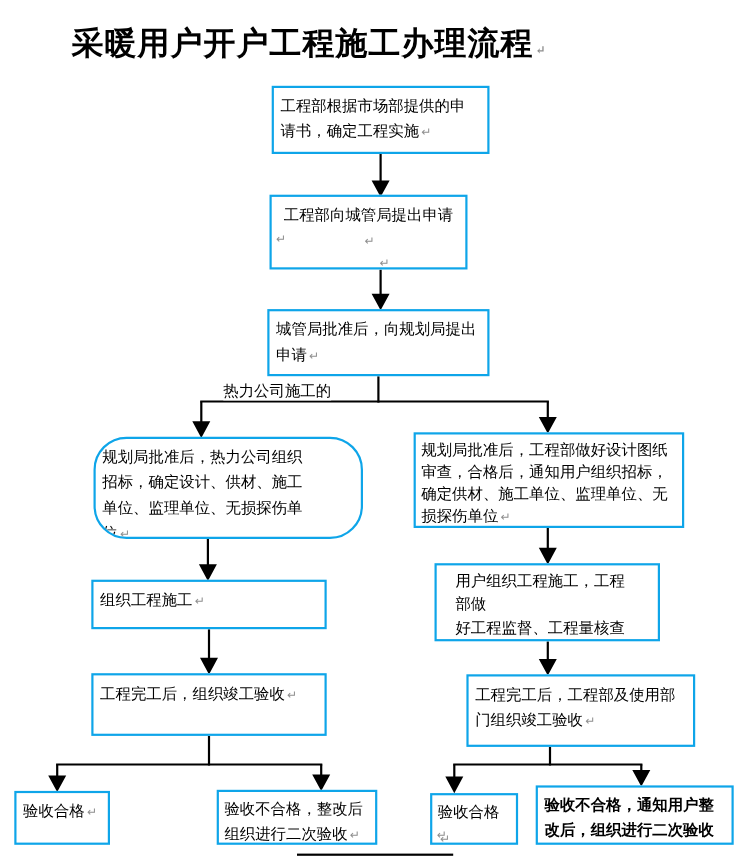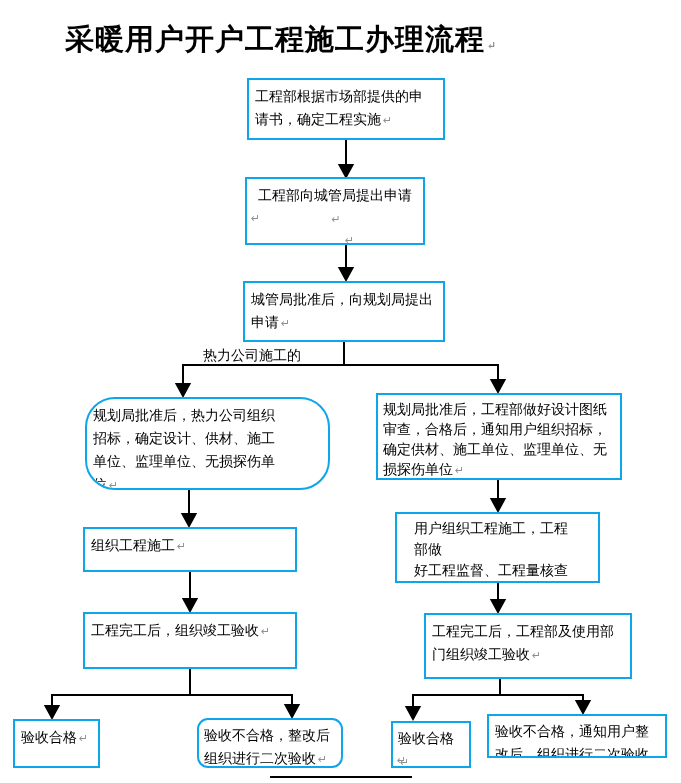--- a/index.html
+++ b/index.html
@@ -107,35 +107,35 @@
 招标，确定设计、供材、施工
 单位、监理单位、无损探伤单
 位</span><span class="pilcrow">↵</span></div>
 
   <div class="node" style="left:83px;top:527px;width:214px;height:45px;"><span>组织工程施工</span><span class="pilcrow">↵</span></div>
 
   <div class="node" style="left:83px;top:612px;width:214px;height:57px;"><span>工程完工后，组织竣工验收</span><span class="pilcrow">↵</span></div>
 
   <div class="node" style="left:13px;top:719px;width:87px;height:49px;"><span>验收合格</span><span class="pilcrow">↵</span></div>
 
-  <div class="node" style="left:197px;top:718px;width:146px;height:50px;padding:4px 5px;border-radius:11px;"><span>验收不合格，整改后
+  <div class="node" style="left:197px;top:718px;width:146px;height:50px;padding:4px 5px;"><span>验收不合格，整改后
 组织进行二次验收</span><span class="pilcrow">↵</span></div>
 
   <div class="node" style="left:376px;top:393px;width:246px;height:87px;padding:4px 5px;line-height:20px;"><span>规划局批准后，工程部做好设计图纸
 审查，合格后，通知用户组织招标，
 确定供材、施工单位、监理单位、无
 损探伤单位</span><span class="pilcrow">↵</span></div>
 
   <div class="node" style="left:395px;top:512px;width:205px;height:71px;padding:4px 17px;line-height:21px;"><span>用户组织工程施工，工程部做
 好工程监督、工程量核查等工
 作</span><span class="pilcrow">↵</span></div>
 
   <div class="node" style="left:395px;top:613px;width:208px;height:66px;margin-left:29px;"><span>工程完工后，工程部及使用部
 门组织竣工验收</span><span class="pilcrow">↵</span></div>
 
   <div class="node" style="left:375px;top:721px;width:80px;height:47px;padding:4px 5px;margin-left:16px;"><span>验收合格</span><span class="pilcrow">↵</span><span class="pilcrow abs" style="left:4px;top:26px;">↵</span></div>
 
-  <div class="node" style="left:487px;top:714px;width:180px;height:44px;padding:4px 6px;"><span>验收不合格，通知用户整
+  <div class="node" style="left:487px;top:714px;width:180px;height:54px;padding:4px 6px;font-weight:bold;"><span>验收不合格，通知用户整
 改后，组织进行二次验收</span></div>
 
   <div class="bottom-rule"></div>
 
 </div>
 
 </body></html>

